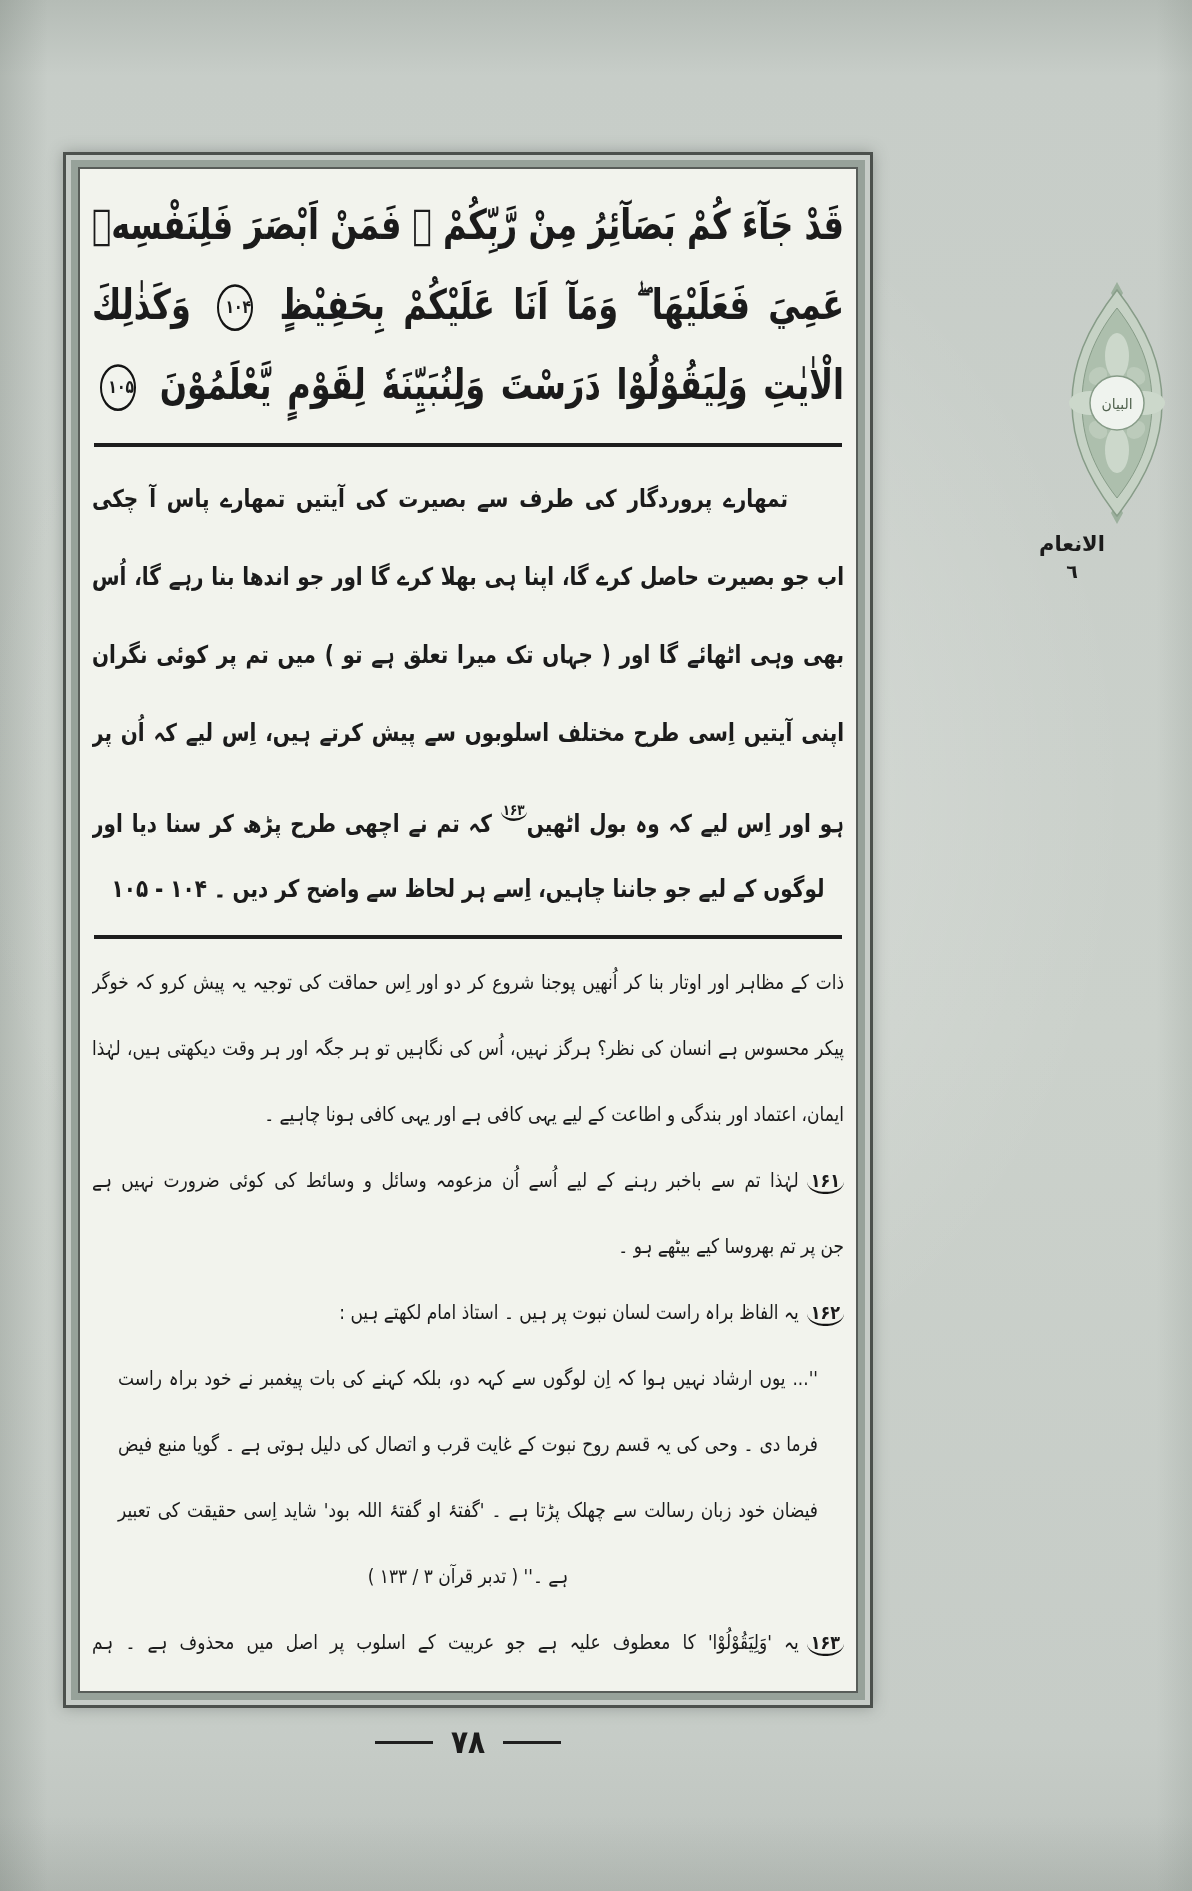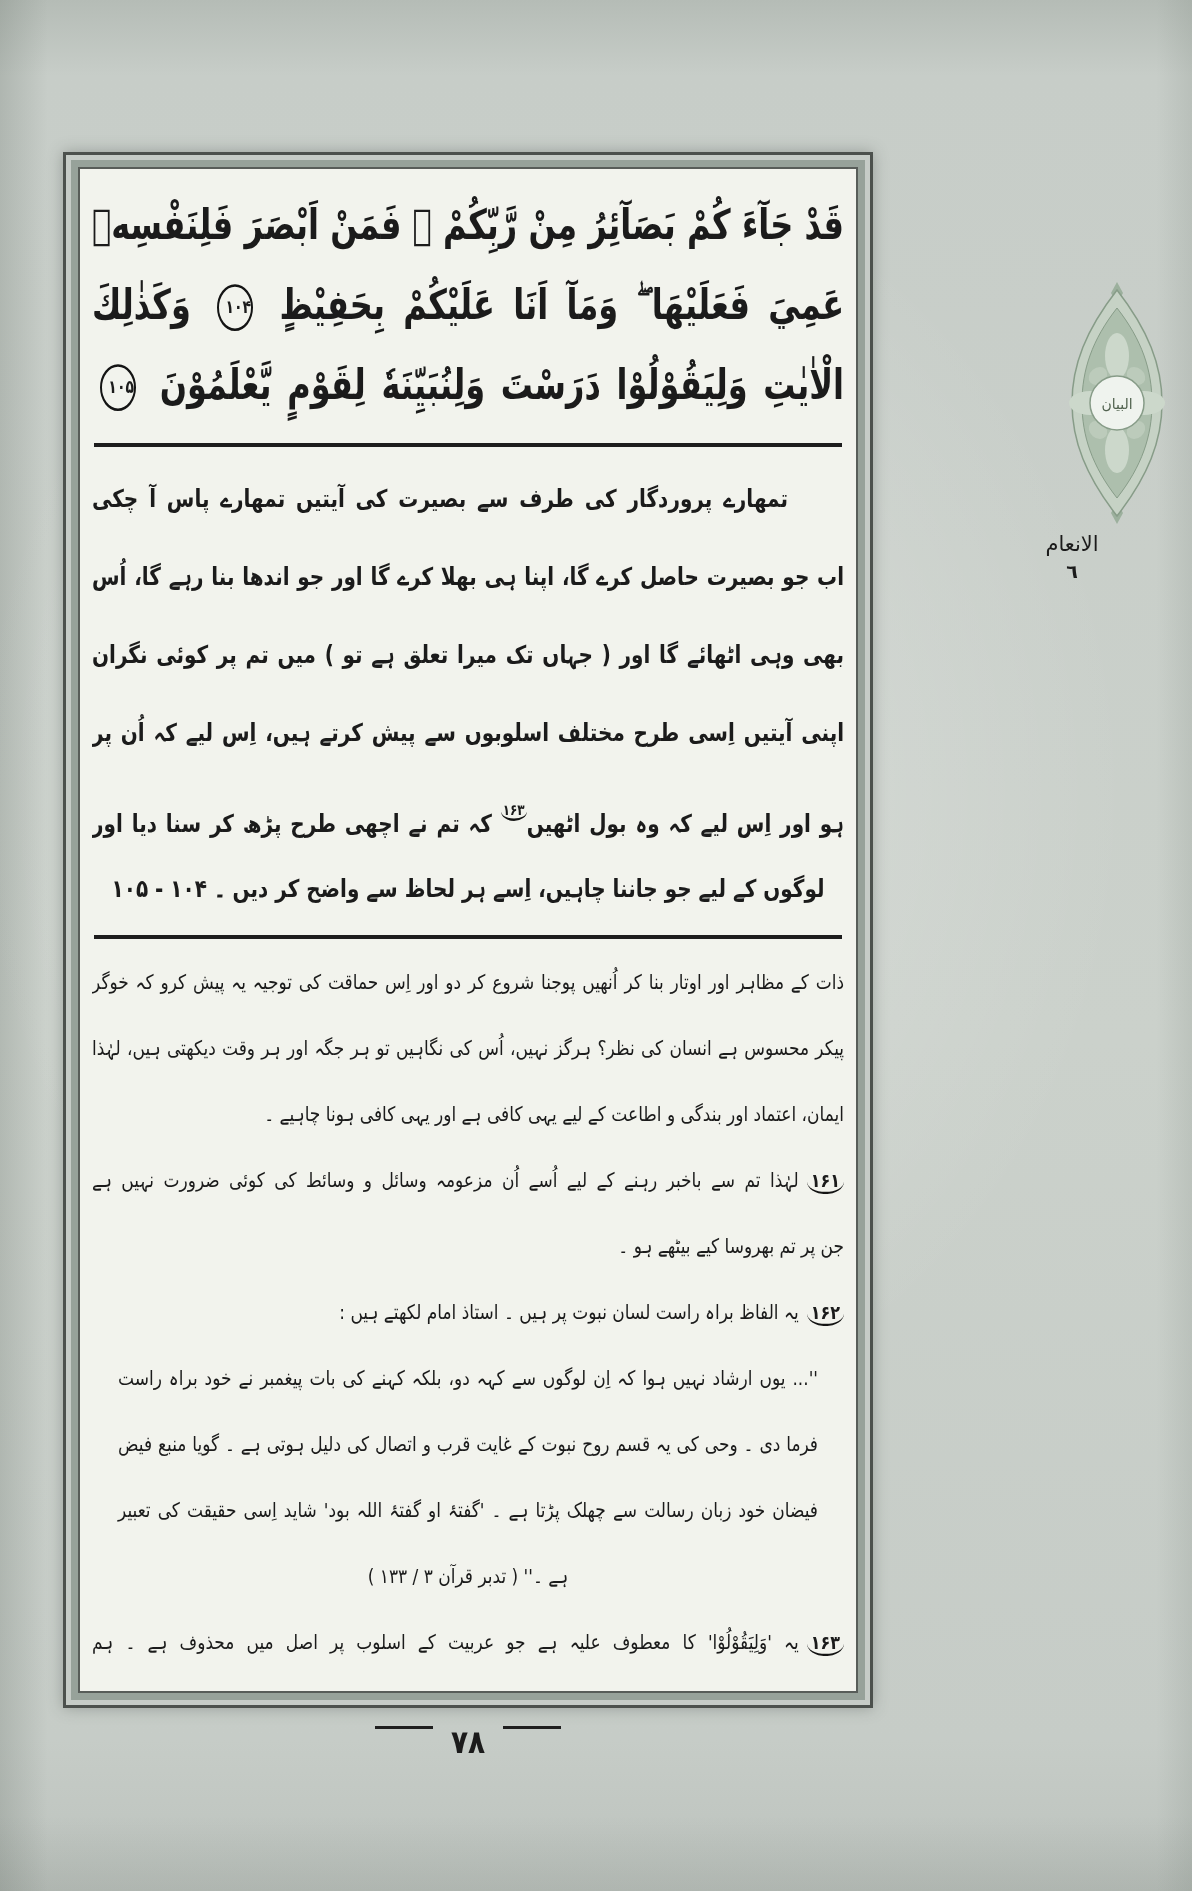--- a/index.html
+++ b/index.html
@@ -38,25 +38,25 @@
     border:2.5px solid #141414;border-radius:50%;font-size:14px;font-weight:bold;
     line-height:31px;text-align:center;vertical-align:middle;margin:0 8px;}
   .fn-sup{font-size:12px;font-weight:bold;vertical-align:14px;
     border-bottom:2px solid #141414;border-radius:0 0 100% 100%;padding:0 2px;}
   .fn-num{font-size:16px;font-weight:bold;border-bottom:2.5px solid #141414;
     border-radius:0 0 100% 100%;padding:0 4px;margin-left:8px;}
   
   .ornament{position:absolute;left:1042px;top:280px;width:150px;height:246px;}
   .surah-tag{position:absolute;left:1012px;top:532px;width:120px;text-align:center;
     direction:rtl;}
-  .surah-name{font-size:21px;font-weight:normal;}
+  .surah-name{font-size:21px;font-weight:bold;}
   .surah-num{font-size:19px;font-weight:bold;margin-top:4px;}
   
   .page-num-row{position:absolute;left:63px;top:1726px;width:810px;
-    display:flex;justify-content:center;gap:18px;}
+    display:flex;align-items:center;justify-content:center;gap:18px;}
   .dash{width:58px;height:3px;background:#1f1f1f;}
   .page-num{font-size:28px;font-weight:bold;transform:scaleY(1.15);}
 </style>
 </head>
 <body>
 
 <div class="edge-shade"></div>
 
 <div class="frame">
   <div class="frame-inner">

